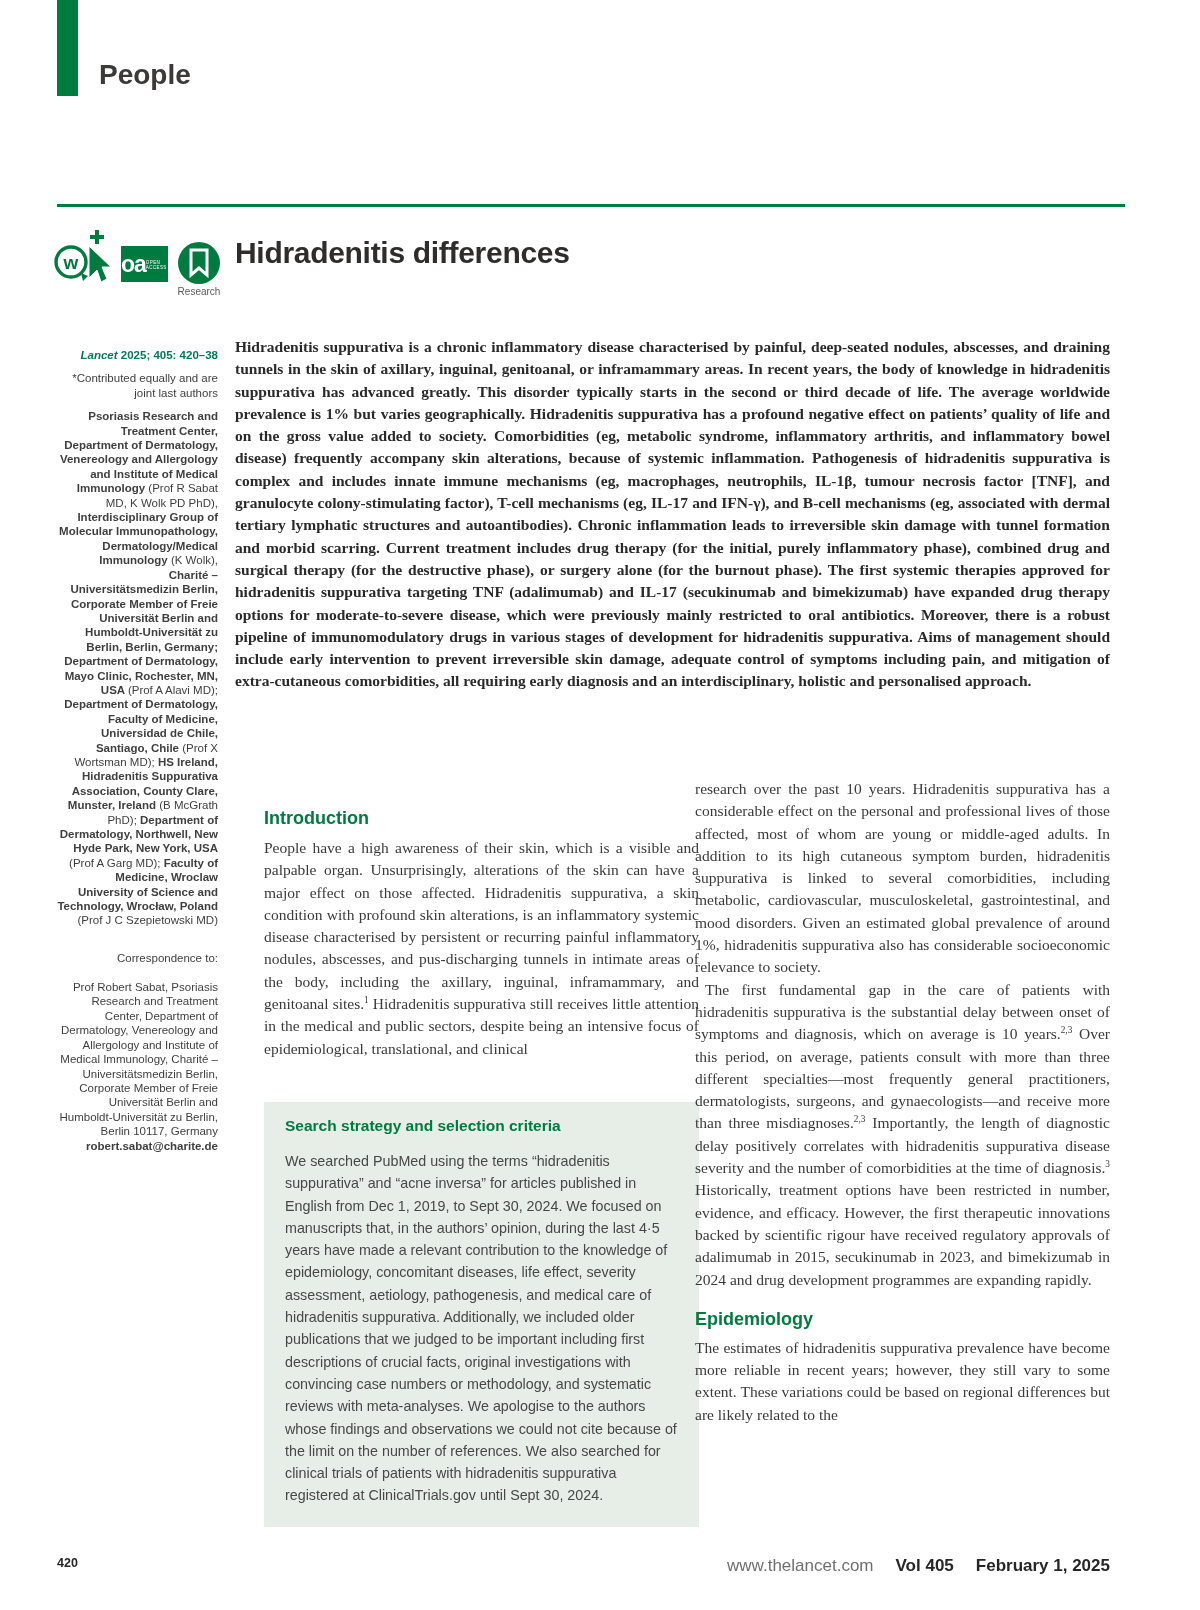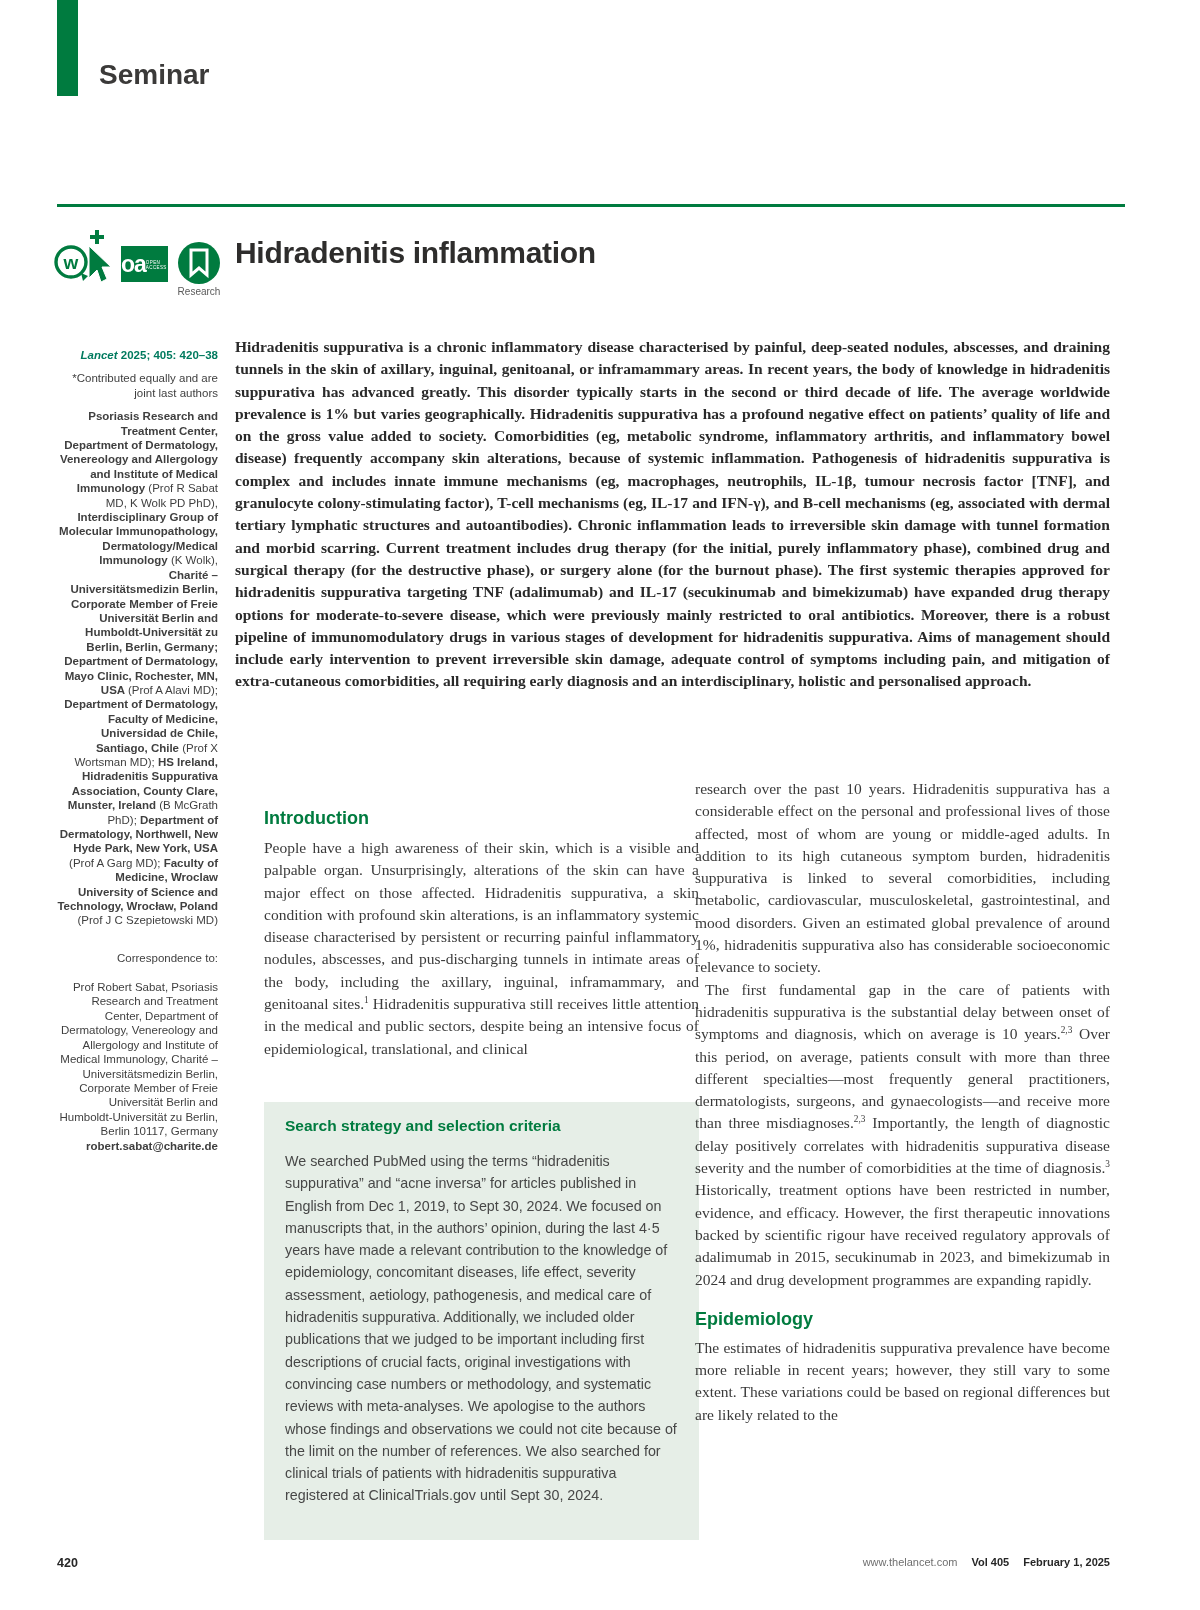--- a/index.html
+++ b/index.html
@@ -46,37 +46,37 @@
   .col-left{left:235px;top:806px;width:435px;margin-left:29px;}
   .col-right{left:695px;top:778px;width:415px;}
   h2.section{font-size:18px;font-weight:bold;color:var(--accent_green);margin:0 0 7px 0;line-height:24px;}
   h2.epi{margin:16px 0 6px 0;}
   .serif-body{font-family:"Liberation Serif",serif;font-size:15.5px;line-height:22.3px;
               text-align:justify;color:var(--text_body);margin:0;}
   .indent{text-indent:10px;}
 
   
   .search-box{background:var(--box_bg);box-sizing:border-box;width:435px;margin-top:42px;
-              padding:15px 20px 33px 21px;}
+              padding:15px 20px 20px 21px;}
   .search-box h3{font-size:15.5px;font-weight:bold;color:var(--accent_green);margin:0 0 15px 0;}
   .search-box p{font-size:14.3px;line-height:22.3px;color:#474747;margin:0;}
 
   
   .page-num{left:57px;top:1556px;font-size:12.5px;font-weight:bold;color:#262626;}
-  .footer-right{right:90px;top:1556px;display:flex;gap:14px;font-size:11px;align-items:center;}
+  .footer-right{right:90px;top:1556px;display:flex;gap:22px;font-size:17px;align-items:center;}
   .footer-url{color:#6f6f6f;}
   .footer-bold{font-weight:bold;color:#262626;}
 </style>
 </head>
 <body>
 
 <div id="page">
 
   <div class="abs green-bar"></div>
-  <div class="abs seminar">Seminar</div>
+  <div class="abs seminar">People</div>
   <div class="abs rule"></div>
 
   <svg class="abs" style="left:51px;top:226px;" width="66" height="62" viewBox="0 0 66 62">
     <circle cx="20" cy="36" r="15" fill="none" stroke="#007b3f" stroke-width="3.4"></circle>
     <text x="20" y="43" text-anchor="middle" font-family="Liberation Sans, sans-serif" font-size="19" font-weight="bold" fill="#007b3f">w</text>
     <path d="M30 47 l7 3 l-5 5 z" fill="#007b3f"></path>
     <path d="M46 4 v14 M39 11 h14" stroke="#007b3f" stroke-width="4"></path>
     <polygon points="38,20 38,52 46,44 50,56 56,53 51,41 60,41" fill="#007b3f" stroke="#ffffff" stroke-width="1"></polygon>
   </svg>
 
@@ -84,21 +84,21 @@
     <div class="oa">oa</div>
     <div class="oa-sub">OPEN ACCESS</div>
   </div>
 
   <svg class="abs" style="left:176px;top:240px;" width="46" height="46" viewBox="0 0 46 46">
     <circle cx="23" cy="23" r="21" fill="#007b3f"></circle>
     <path d="M15 10 h16 v25 l-8 -7 l-8 7 z" fill="none" stroke="#ffffff" stroke-width="3"></path>
   </svg>
   <div class="abs crossmark-label">Research</div>
 
-  <div class="abs title">Hidradenitis inflammation</div>
+  <div class="abs title">Hidradenitis differences</div>
 
   <div class="abs abstract">Hidradenitis suppurativa is a chronic inflammatory disease characterised by painful, deep-seated nodules, abscesses, and draining tunnels in the skin of axillary, inguinal, genitoanal, or inframammary areas. In recent years, the body of knowledge in hidradenitis suppurativa has advanced greatly. This disorder typically starts in the second or third decade of life. The average worldwide prevalence is 1% but varies geographically. Hidradenitis suppurativa has a profound negative effect on patients’ quality of life and on the gross value added to society. Comorbidities (eg, metabolic syndrome, inflammatory arthritis, and inflammatory bowel disease) frequently accompany skin alterations, because of systemic inflammation. Pathogenesis of hidradenitis suppurativa is complex and includes innate immune mechanisms (eg, macrophages, neutrophils, IL-1β, tumour necrosis factor [TNF], and granulocyte colony-stimulating factor), T-cell mechanisms (eg, IL-17 and IFN-γ), and B-cell mechanisms (eg, associated with dermal tertiary lymphatic structures and autoantibodies). Chronic inflammation leads to irreversible skin damage with tunnel formation and morbid scarring. Current treatment includes drug therapy (for the initial, purely inflammatory phase), combined drug and surgical therapy (for the destructive phase), or surgery alone (for the burnout phase). The first systemic therapies approved for hidradenitis suppurativa targeting TNF (adalimumab) and IL-17 (secukinumab and bimekizumab) have expanded drug therapy options for moderate-to-severe disease, which were previously mainly restricted to oral antibiotics. Moreover, there is a robust pipeline of immunomodulatory drugs in various stages of development for hidradenitis suppurativa. Aims of management should include early intervention to prevent irreversible skin damage, adequate control of symptoms including pain, and mitigation of extra-cutaneous comorbidities, all requiring early diagnosis and an interdisciplinary, holistic and personalised approach.</div>
 
   <div class="abs sidebar">
     <div class="block"><span class="seg-g seg-b seg-i">Lancet</span><span class="seg-g seg-b"> 2025; 405: 420–38</span></div>
     <div class="block">*Contributed equally and are joint last authors</div>
     <div class="block"><span class="seg-b">Psoriasis Research and Treatment Center, Department of Dermatology, Venereology and Allergology and Institute of Medical Immunology </span><span>(Prof R Sabat MD, K Wolk PD PhD), </span><span class="seg-b">Interdisciplinary Group of Molecular Immunopathology, Dermatology/Medical Immunology </span><span>(K Wolk), </span><span class="seg-b">Charité – Universitätsmedizin Berlin, Corporate Member of Freie Universität Berlin and Humboldt-Universität zu Berlin, Berlin, Germany; Department of Dermatology, Mayo Clinic, Rochester, MN, USA </span><span>(Prof A Alavi MD); </span><span class="seg-b">Department of Dermatology, Faculty of Medicine, Universidad de Chile, Santiago, Chile </span><span>(Prof X Wortsman MD); </span><span class="seg-b">HS Ireland, Hidradenitis Suppurativa Association, County Clare, Munster, Ireland </span><span>(B McGrath PhD); </span><span class="seg-b">Department of Dermatology, Northwell, New Hyde Park, New York, USA </span><span>(Prof A Garg MD); </span><span class="seg-b">Faculty of Medicine, Wroclaw University of Science and Technology, Wrocław, Poland </span><span>(Prof J C Szepietowski MD)</span></div>
     <div class="block">
       <span>Correspondence to:</span><br>
       <span>Prof Robert Sabat, Psoriasis Research and Treatment Center, Department of Dermatology, Venereology and Allergology and Institute of Medical Immunology, Charité – Universitätsmedizin Berlin, Corporate Member of Freie Universität Berlin and Humboldt-Universität zu Berlin, Berlin 10117, Germany</span>

